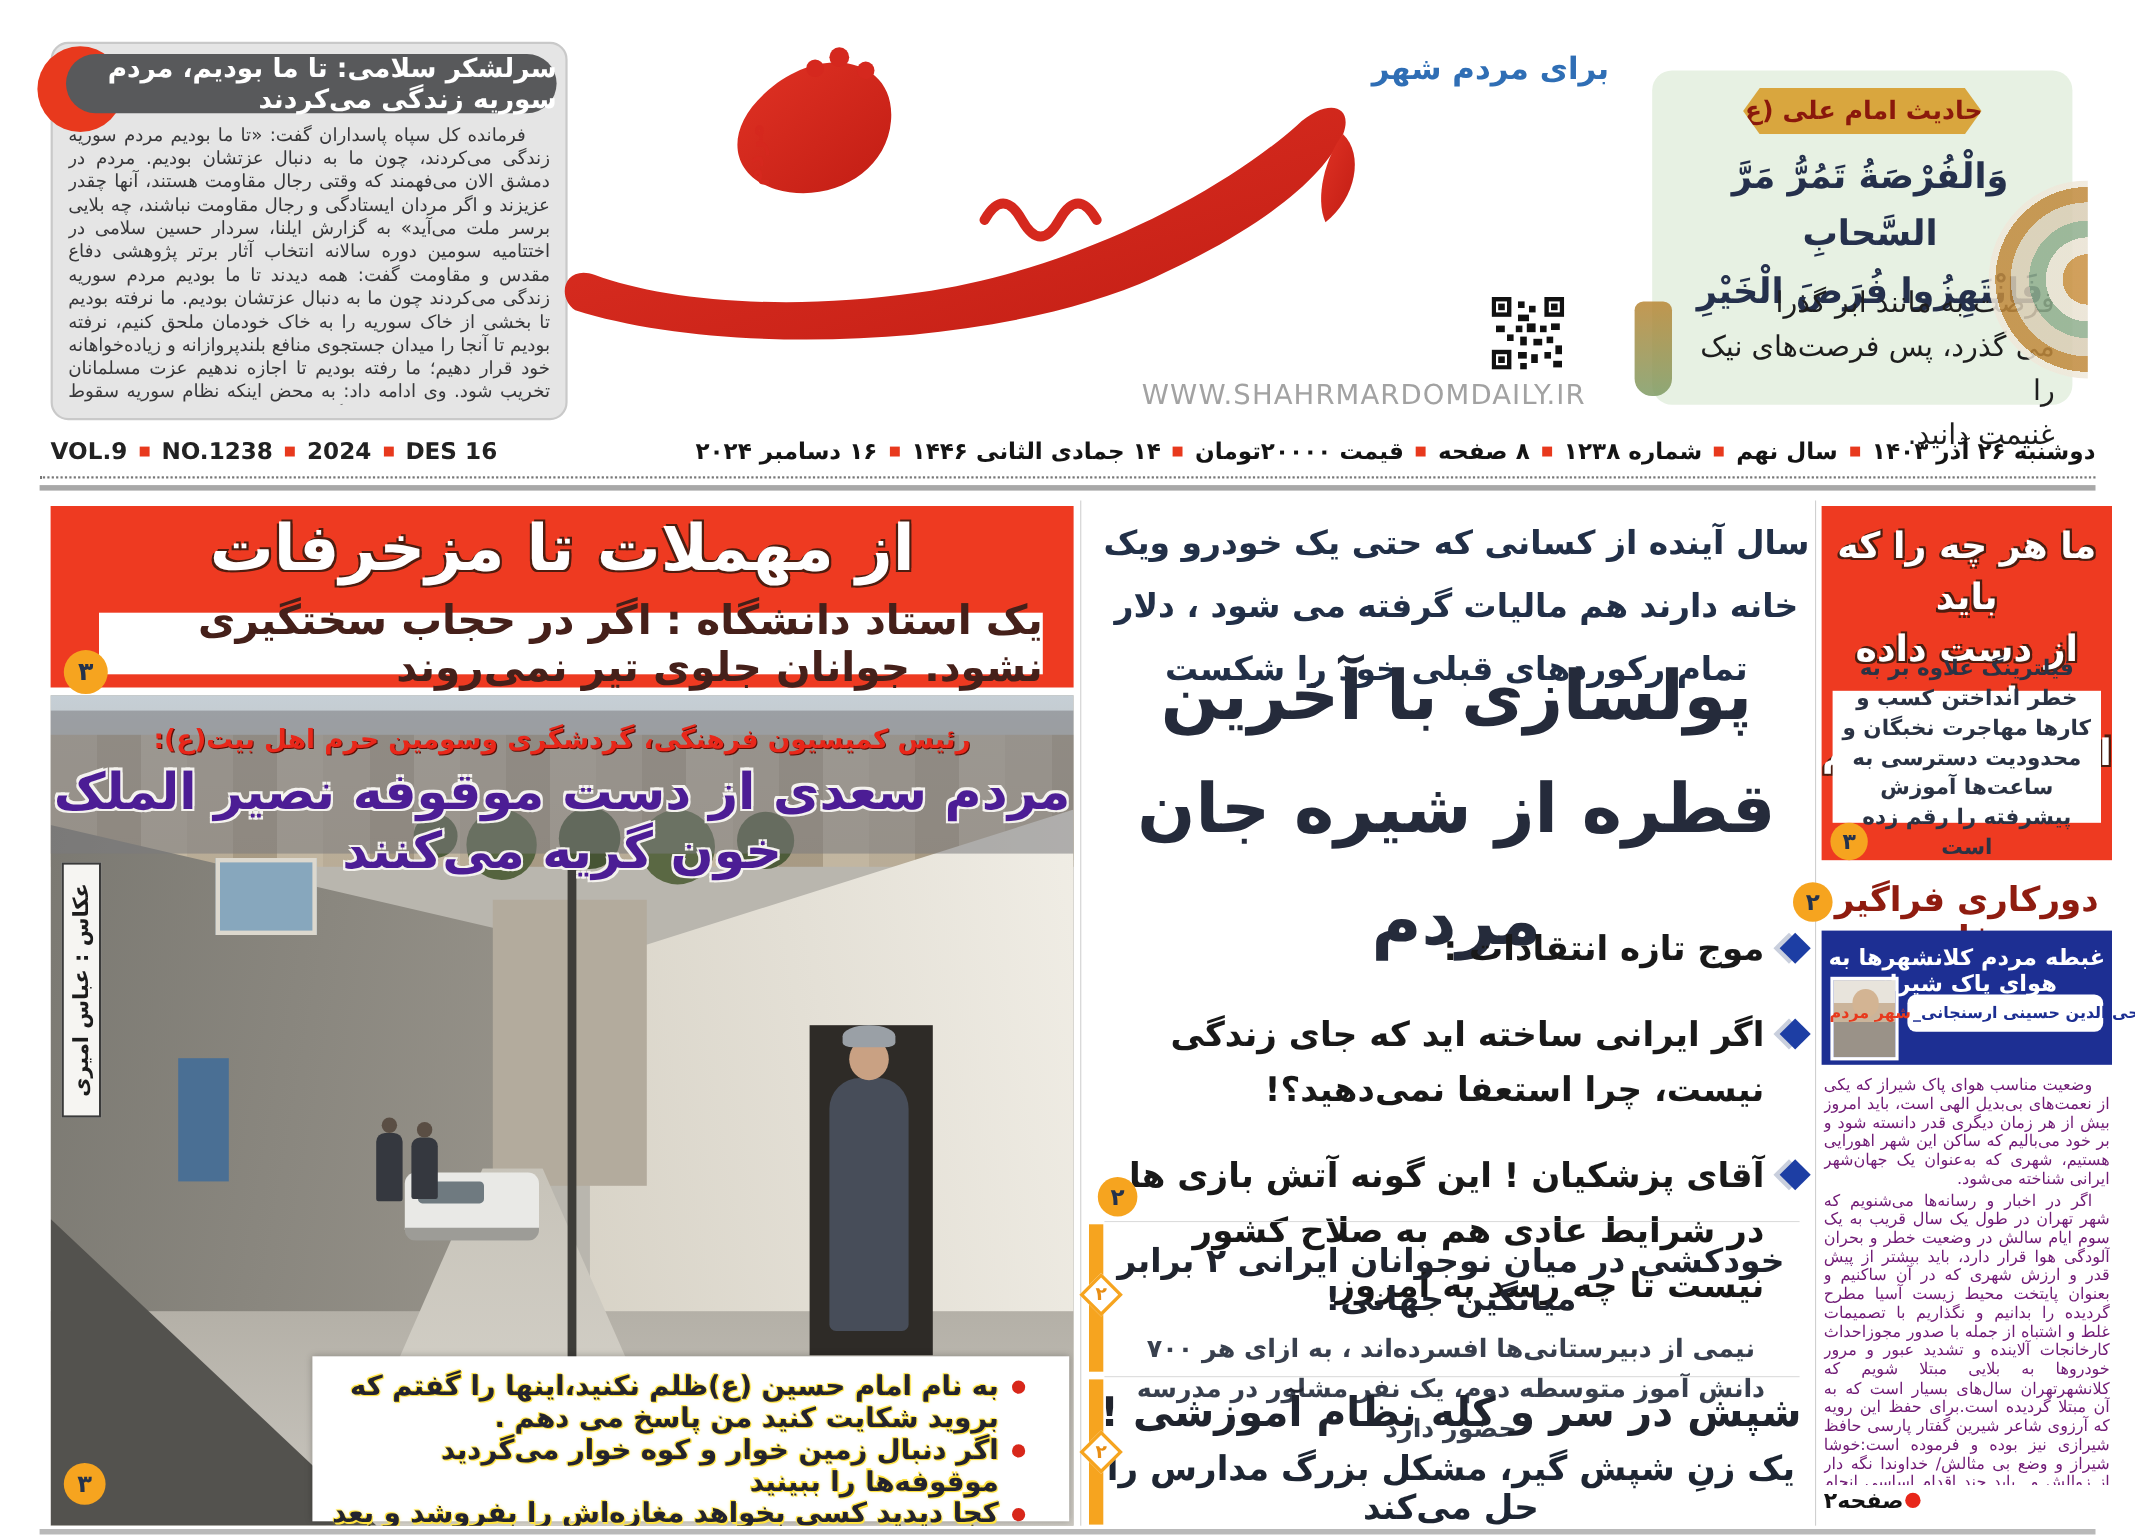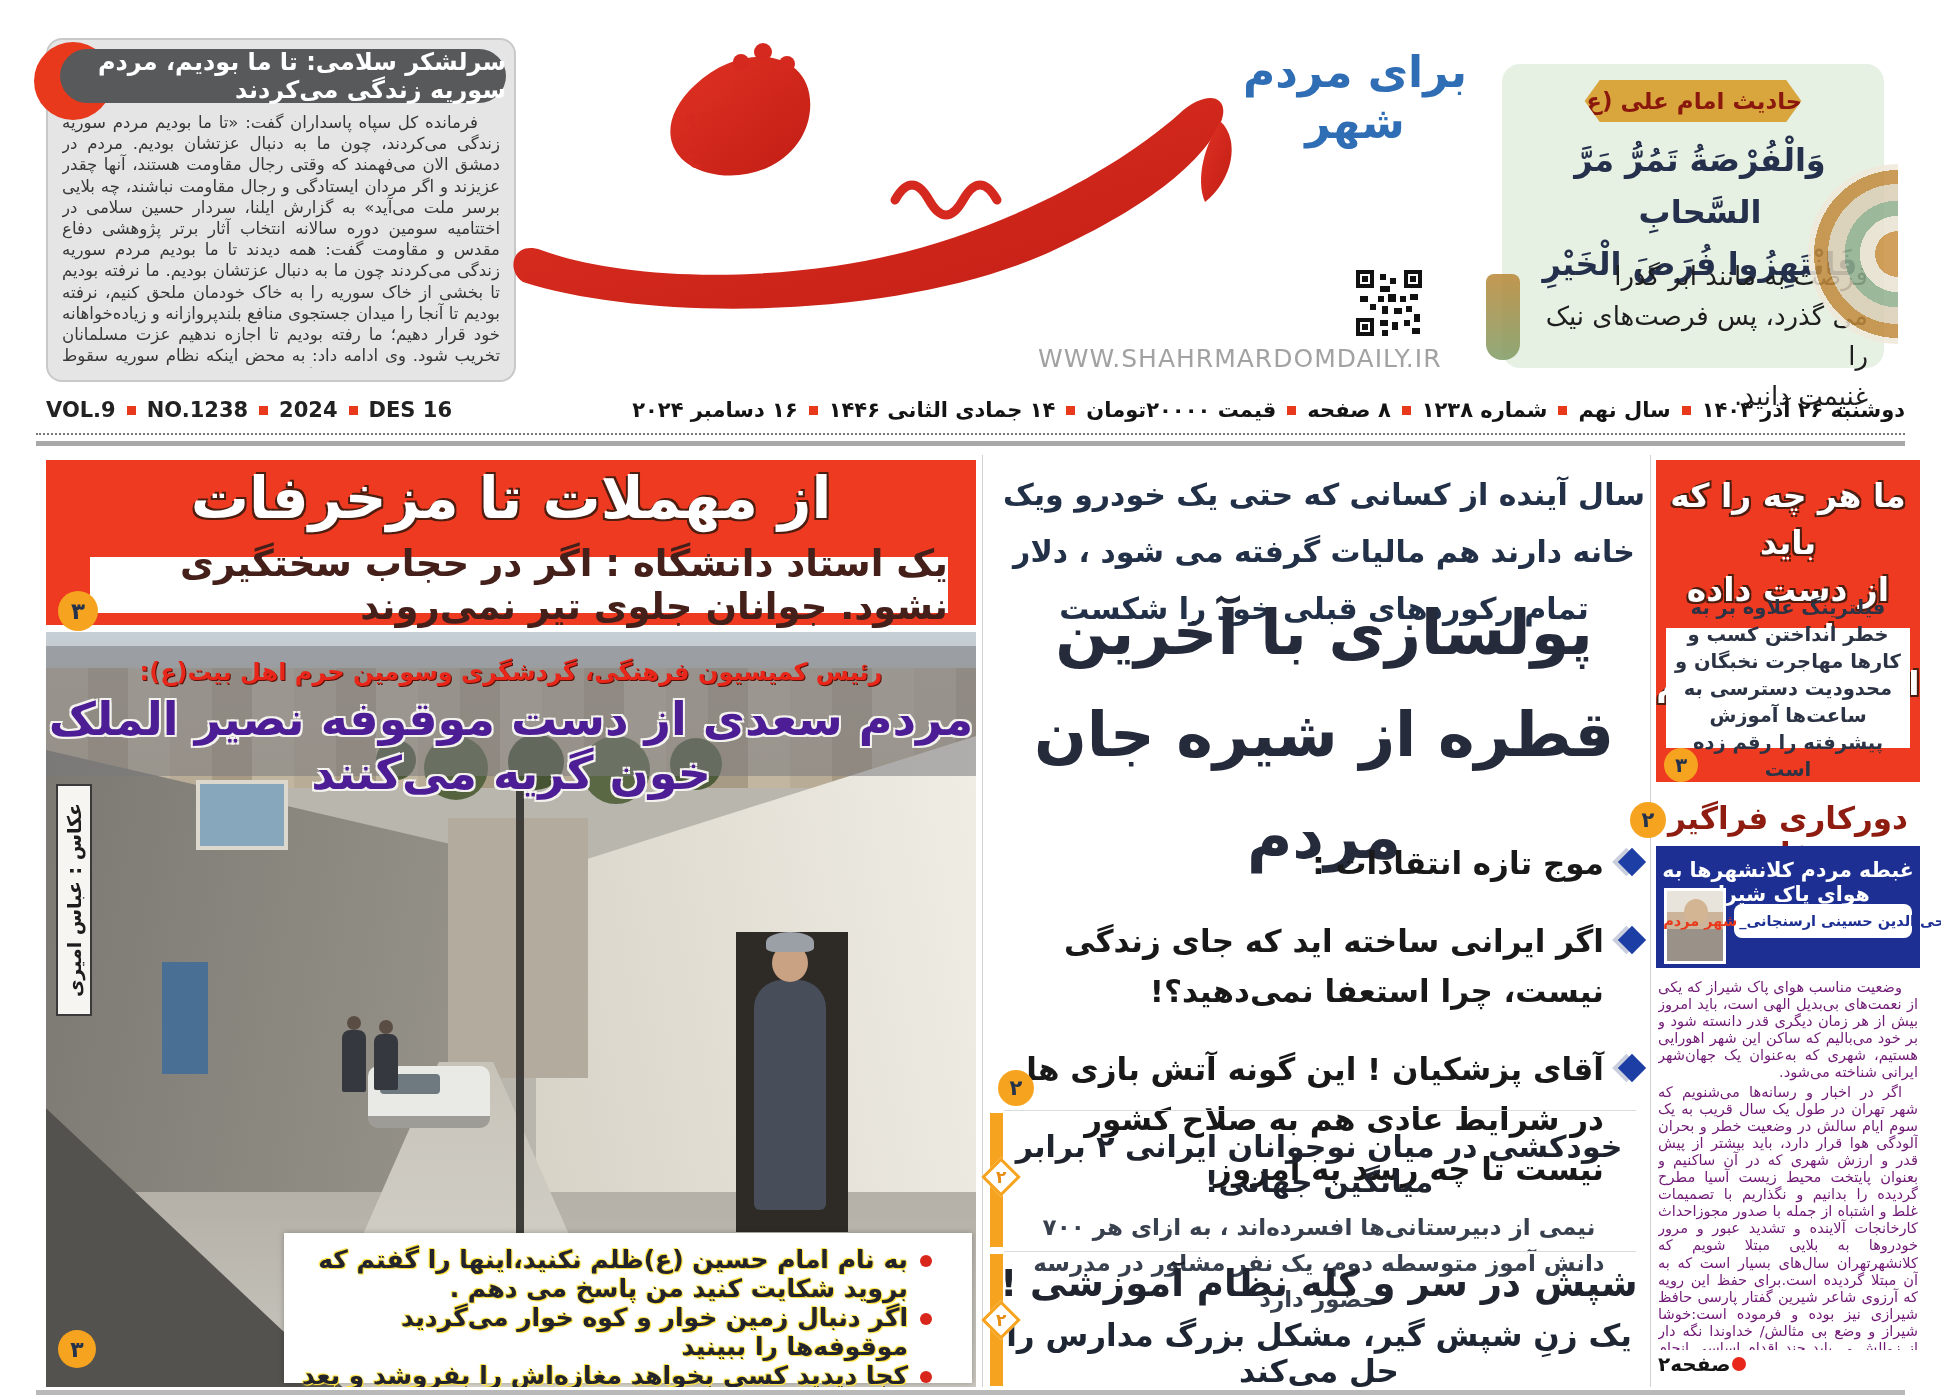--- a/index.html
+++ b/index.html
@@ -18,21 +18,21 @@
                  justify-content:center; color:#fff; font-size:24px; font-weight:bold; }
   .salami-body { position:absolute; top:72px; right:14px; left:14px; bottom:12px;
                  font-size:16.6px; line-height:21.2px; color:#38383a; text-align:justify;
                  text-indent:22px; overflow:hidden; }
 
   
   .logo-svg { left:505px; top:30px; width:760px; height:310px; }
   .logo-sub { left:694px; top:92px; width:40px; height:80px; color:#d5281e;
               font-size:23px; font-weight:bold; transform:rotate(-90deg); transform-origin:center; }
   .tagline { left:1215px; top:46px; width:280px; text-align:center; color:#2f6eb5;
-             font-size:44px; font-weight:bold; }
+             font-size:28px; font-weight:bold; }
   .qr { left:1356px; top:270px; width:66px; height:66px; }
   .website { left:1038px; top:344px; width:390px; color:#a2a2a2; font-size:25px;
              letter-spacing:1px; direction:ltr; text-align:left; }
 
   
   .hadith-box { left:1502px; top:64px; width:382px; height:304px; background:#e7f1e3;
                 border-radius:18px; }
   .hadith-banner { position:absolute; left:50%; transform:translateX(-50%); top:16px;
                    width:252px; height:42px; background:#d9a63e; color:#8a180c;
                    font-size:23px; font-weight:bold; text-align:center; line-height:42px;

